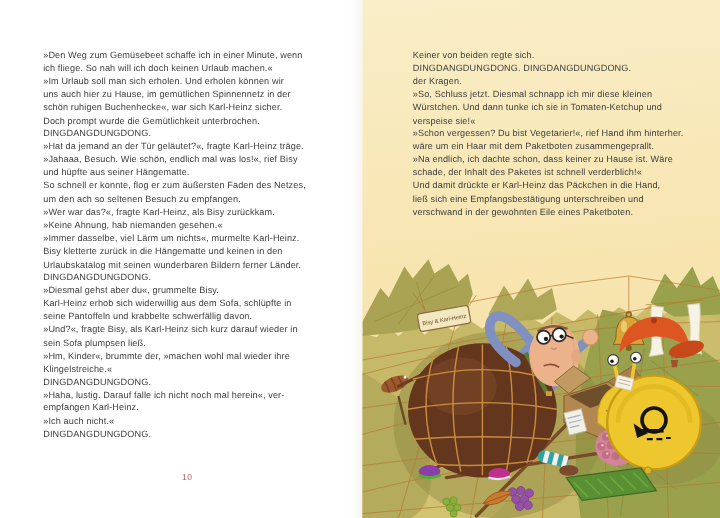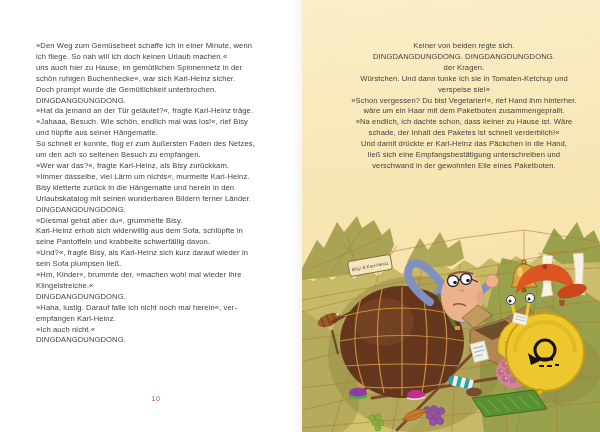--- a/index.html
+++ b/index.html
@@ -13,21 +13,20 @@
     width:302px;
     background:var(--left-page-bg,#ffffff);
   }
   .page-left::after{ 
     content:""; position:absolute; right:0; top:0; bottom:0; width:10px;
     background:linear-gradient(90deg, rgba(0,0,0,0), rgba(120,110,80,0.07));
   }
   .page-right{
     width:298px;
     background:linear-gradient(175deg,#faeec8 0%, var(--right-page-bg,#f7e4ae) 55%, #f2d99d 100%);
-    text-align:center;
   }
   .text-block{
     position:absolute; top:41px;
     font-size:7.6px; line-height:10.9px; letter-spacing:0.1px;
     color:var(--text,#3e3e3e);
   }
   .page-left .text-block{left:36px; width:240px;}
   .page-right .text-block{left:42px; width:240px;}
   .line{white-space:nowrap;}
   .page-number{
@@ -56,32 +55,34 @@
 </head>
 <body>
 
 <div class="spread">
 
   <section class="page page-left">
     <div class="text-block">
 
     <div class="line">»Den Weg zum Gemüsebeet schaffe ich in einer Minute, wenn</div>
         <div class="line">ich fliege. So nah will ich doch keinen Urlaub machen.«</div>
+        <div class="line">»Im Urlaub soll man sich erholen. Und erholen können wir</div>
         <div class="line">uns auch hier zu Hause, im gemütlichen Spinnennetz in der</div>
         <div class="line">schön ruhigen Buchenhecke«, war sich Karl-Heinz sicher.</div>
         <div class="line">Doch prompt wurde die Gemütlichkeit unterbrochen.</div>
         <div class="line">DINGDANGDUNGDONG.</div>
         <div class="line">»Hat da jemand an der Tür geläutet?«, fragte Karl-Heinz träge.</div>
         <div class="line">»Jahaaa, Besuch. Wie schön, endlich mal was los!«, rief Bisy</div>
         <div class="line">und hüpfte aus seiner Hängematte.</div>
         <div class="line">So schnell er konnte, flog er zum äußersten Faden des Netzes,</div>
         <div class="line">um den ach so seltenen Besuch zu empfangen.</div>
         <div class="line">»Wer war das?«, fragte Karl-Heinz, als Bisy zurückkam.</div>
+        <div class="line">»Keine Ahnung, hab niemanden gesehen.«</div>
         <div class="line">»Immer dasselbe, viel Lärm um nichts«, murmelte Karl-Heinz.</div>
-        <div class="line">Bisy kletterte zurück in die Hängematte und herein in den</div>
+        <div class="line">Bisy kletterte zurück in die Hängematte und keinen in den</div>
         <div class="line">Urlaubskatalog mit seinen wunderbaren Bildern ferner Länder.</div>
         <div class="line">DINGDANGDUNGDONG.</div>
         <div class="line">»Diesmal gehst aber du«, grummelte Bisy.</div>
         <div class="line">Karl-Heinz erhob sich widerwillig aus dem Sofa, schlüpfte in</div>
         <div class="line">seine Pantoffeln und krabbelte schwerfällig davon.</div>
         <div class="line">»Und?«, fragte Bisy, als Karl-Heinz sich kurz darauf wieder in</div>
         <div class="line">sein Sofa plumpsen ließ.</div>
         <div class="line">»Hm, Kinder«, brummte der, »machen wohl mal wieder ihre</div>
         <div class="line">Klingelstreiche.«</div>
         <div class="line">DINGDANGDUNGDONG.</div>
@@ -327,20 +328,21 @@
         <path d="M100,416 Q112,406 126,414 Q112,424 100,416 Z" fill="#c87a2e" stroke="#9c5a1e" stroke-width="0.7"></path>
         <line x1="100" y1="416" x2="124" y2="415" stroke="#9c5a1e" stroke-width="0.7"></line>
       </g>
     </svg>
 
     <div class="text-block">
 
     <div class="line">Keiner von beiden regte sich.</div>
         <div class="line">DINGDANGDUNGDONG. DINGDANGDUNGDONG.</div>
         <div class="line">der Kragen.</div>
+        <div class="line">»So, Schluss jetzt. Diesmal schnapp ich mir diese kleinen</div>
         <div class="line">Würstchen. Und dann tunke ich sie in Tomaten-Ketchup und</div>
         <div class="line">verspeise sie!«</div>
         <div class="line">»Schon vergessen? Du bist Vegetarier!«, rief Hand ihm hinterher.</div>
         <div class="line">wäre um ein Haar mit dem Paketboten zusammengeprallt.</div>
         <div class="line">»Na endlich, ich dachte schon, dass keiner zu Hause ist. Wäre</div>
         <div class="line">schade, der Inhalt des Paketes ist schnell verderblich!«</div>
         <div class="line">Und damit drückte er Karl-Heinz das Päckchen in die Hand,</div>
         <div class="line">ließ sich eine Empfangsbestätigung unterschreiben und</div>
         <div class="line">verschwand in der gewohnten Eile eines Paketboten.</div>
       </div>

